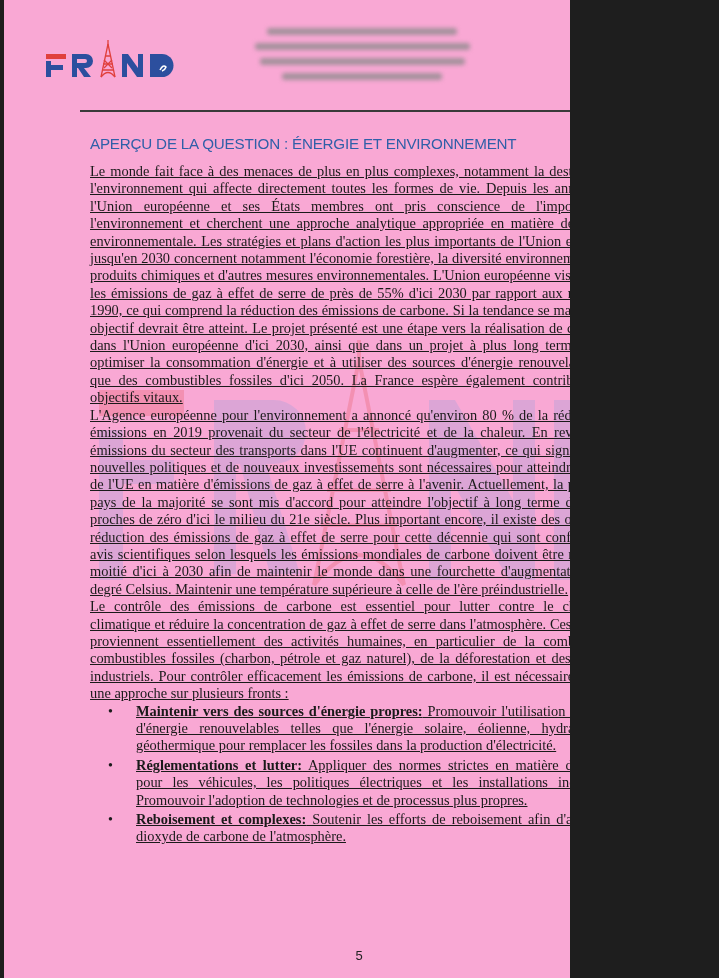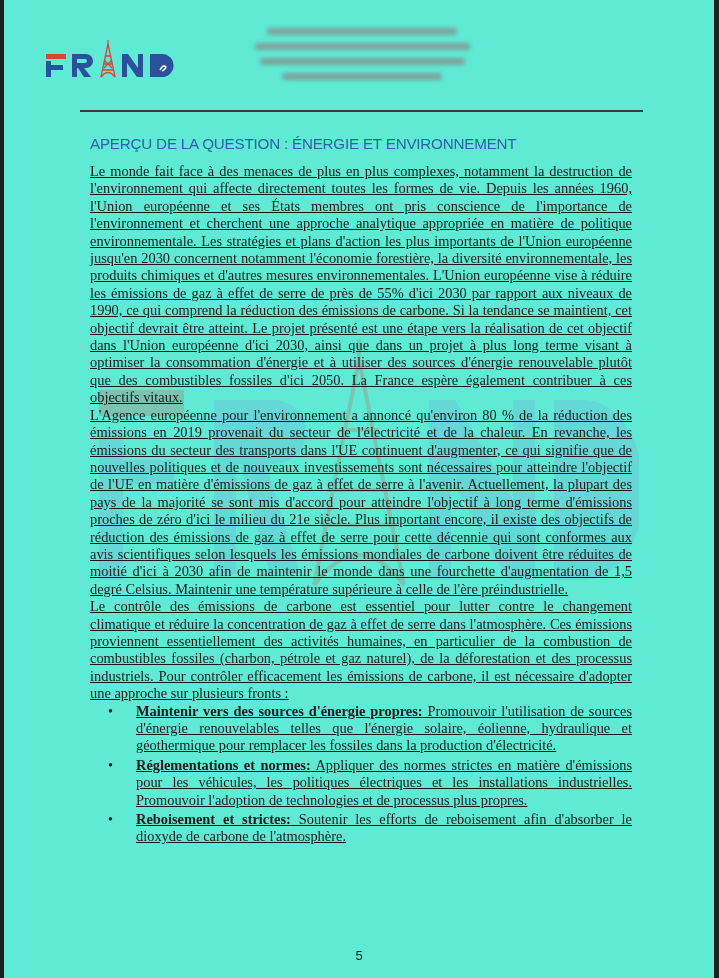--- a/index.html
+++ b/index.html
@@ -3,22 +3,22 @@
 <meta charset="utf-8">
 <style>
   html, body { margin: 0; padding: 0; }
   body {
     width: 719px; height: 978px; overflow: hidden;
     background: #1e1e1e;
     position: relative;
     font-family: "Liberation Serif", serif;
   }
   .page {
-    position: absolute; left: 4px; top: 0; width: 710px; height: 978px;
-    background: #5eead4;
+    position: absolute; left: 4px; top: 0; width: 566px; height: 978px;
+    background: #f9a8d4;
     overflow: hidden;
   }
   
   .logo {
     position: absolute; left: 42px; top: 40px; width: 140px; height: 40px;
   }
   .header-blur {
     position: absolute; left: 208px; top: 28px; width: 300px; height: 68px;
     filter: blur(2.2px);
   }
@@ -115,22 +115,22 @@
 
   <div class="content">
     <p>Le monde fait face à des menaces de plus en plus complexes, notamment la destruction de l'environnement qui affecte directement toutes les formes de vie. Depuis les années 1960, l'Union européenne et ses États membres ont pris conscience de l'importance de l'environnement et cherchent une approche analytique appropriée en matière de politique environnementale. Les stratégies et plans d'action les plus importants de l'Union européenne jusqu'en 2030 concernent notamment l'économie forestière, la diversité environnementale, les produits chimiques et d'autres mesures environnementales. L'Union européenne vise à réduire les émissions de gaz à effet de serre de près de 55% d'ici 2030 par rapport aux niveaux de 1990, ce qui comprend la réduction des émissions de carbone. Si la tendance se maintient, cet objectif devrait être atteint. Le projet présenté est une étape vers la réalisation de cet objectif dans l'Union européenne d'ici 2030, ainsi que dans un projet à plus long terme visant à optimiser la consommation d'énergie et à utiliser des sources d'énergie renouvelable plutôt que des combustibles fossiles d'ici 2050. La France espère également contribuer à ces objectifs vitaux.</p>
     <p>L'Agence européenne pour l'environnement a annoncé qu'environ 80 % de la réduction des émissions en 2019 provenait du secteur de l'électricité et de la chaleur. En revanche, les émissions du secteur des transports dans l'UE continuent d'augmenter, ce qui signifie que de nouvelles politiques et de nouveaux investissements sont nécessaires pour atteindre l'objectif de l'UE en matière d'émissions de gaz à effet de serre à l'avenir. Actuellement, la plupart des pays de la majorité se sont mis d'accord pour atteindre l'objectif à long terme d'émissions proches de zéro d'ici le milieu du 21e siècle. Plus important encore, il existe des objectifs de réduction des émissions de gaz à effet de serre pour cette décennie qui sont conformes aux avis scientifiques selon lesquels les émissions mondiales de carbone doivent être réduites de moitié d'ici à 2030 afin de maintenir le monde dans une fourchette d'augmentation de 1,5 degré Celsius. Maintenir une température supérieure à celle de l'ère préindustrielle.</p>
     <p>Le contrôle des émissions de carbone est essentiel pour lutter contre le changement climatique et réduire la concentration de gaz à effet de serre dans l'atmosphère. Ces émissions proviennent essentiellement des activités humaines, en particulier de la combustion de combustibles fossiles (charbon, pétrole et gaz naturel), de la déforestation et des processus industriels. Pour contrôler efficacement les émissions de carbone, il est nécessaire d'adopter une approche sur plusieurs fronts :</p>
     <ul>
       <li>
         <span class="bullet">•</span><b>Maintenir vers des sources d'énergie propres:</b><span> Promouvoir l'utilisation de sources d'énergie renouvelables telles que l'énergie solaire, éolienne, hydraulique et géothermique pour remplacer les fossiles dans la production d'électricité.</span>
       </li>
       <li>
-        <span class="bullet">•</span><b>Réglementations et normes:</b><span> Appliquer des normes strictes en matière d'émissions pour les véhicules, les politiques électriques et les installations industrielles. Promouvoir l'adoption de technologies et de processus plus propres.</span>
+        <span class="bullet">•</span><b>Réglementations et lutter:</b><span> Appliquer des normes strictes en matière d'émissions pour les véhicules, les politiques électriques et les installations industrielles. Promouvoir l'adoption de technologies et de processus plus propres.</span>
       </li>
       <li>
-        <span class="bullet">•</span><b>Reboisement et strictes:</b><span> Soutenir les efforts de reboisement afin d'absorber le dioxyde de carbone de l'atmosphère.</span>
+        <span class="bullet">•</span><b>Reboisement et complexes:</b><span> Soutenir les efforts de reboisement afin d'absorber le dioxyde de carbone de l'atmosphère.</span>
       </li>
     </ul>
   </div>
 
   <div class="page-number">5</div>
 </div>
 
 </body></html>

